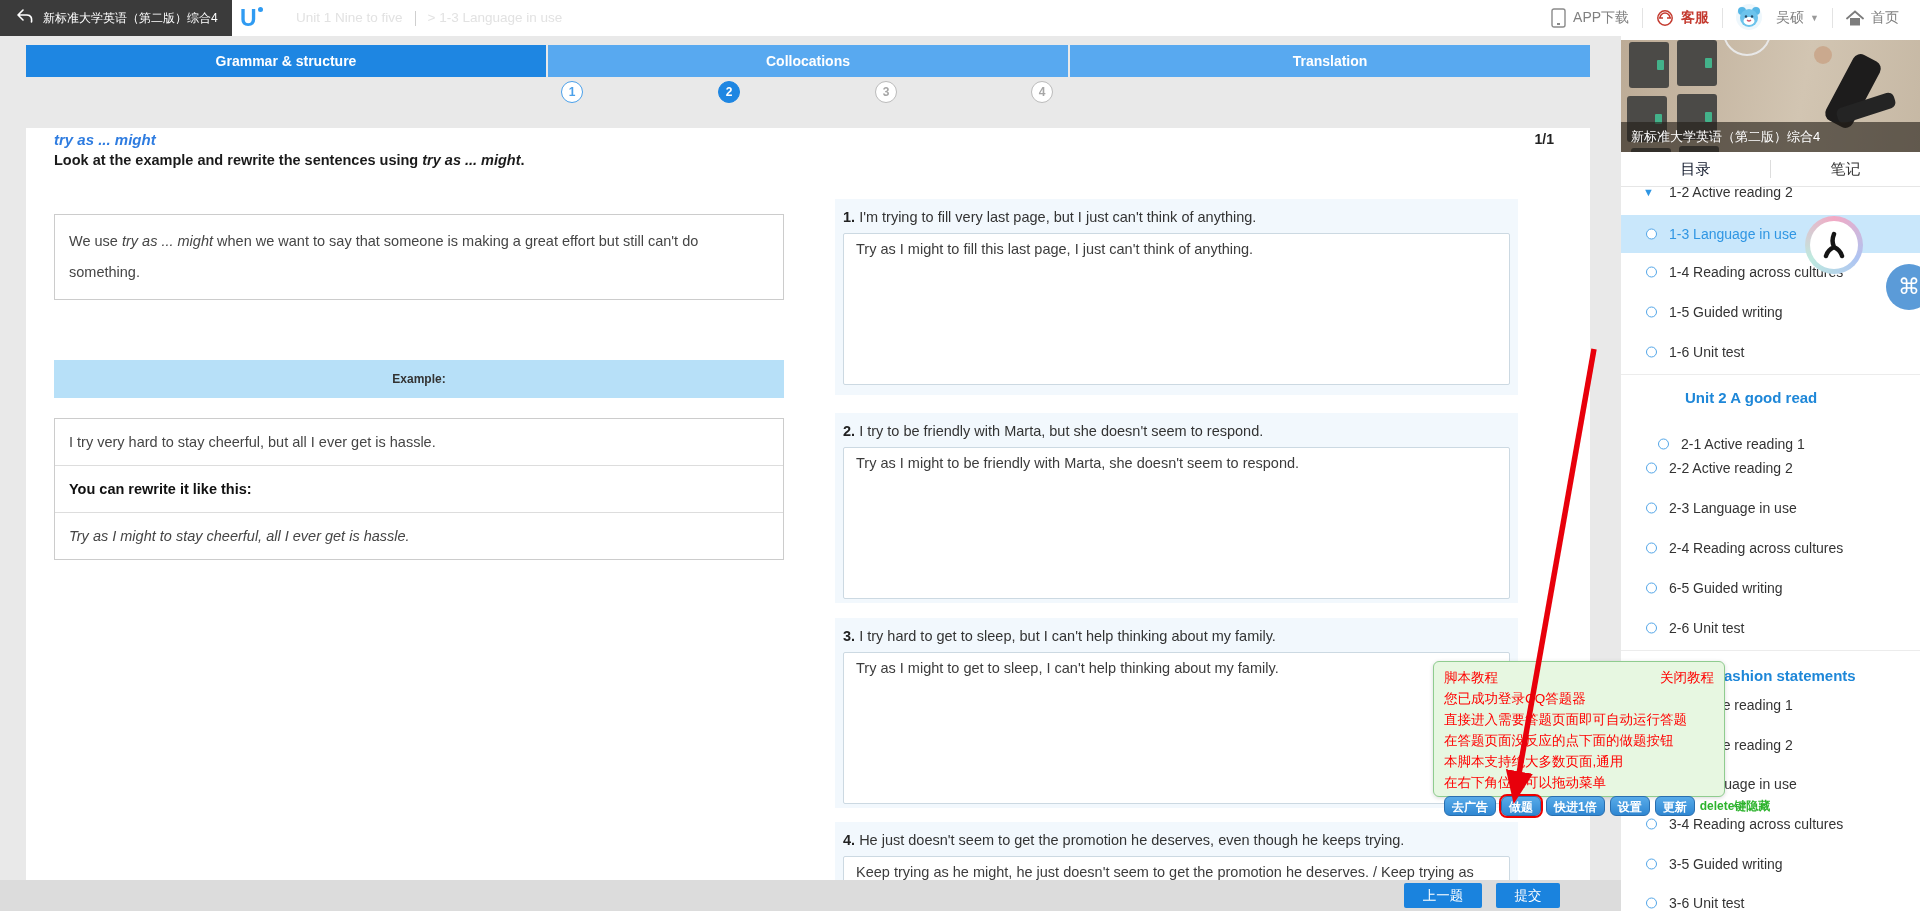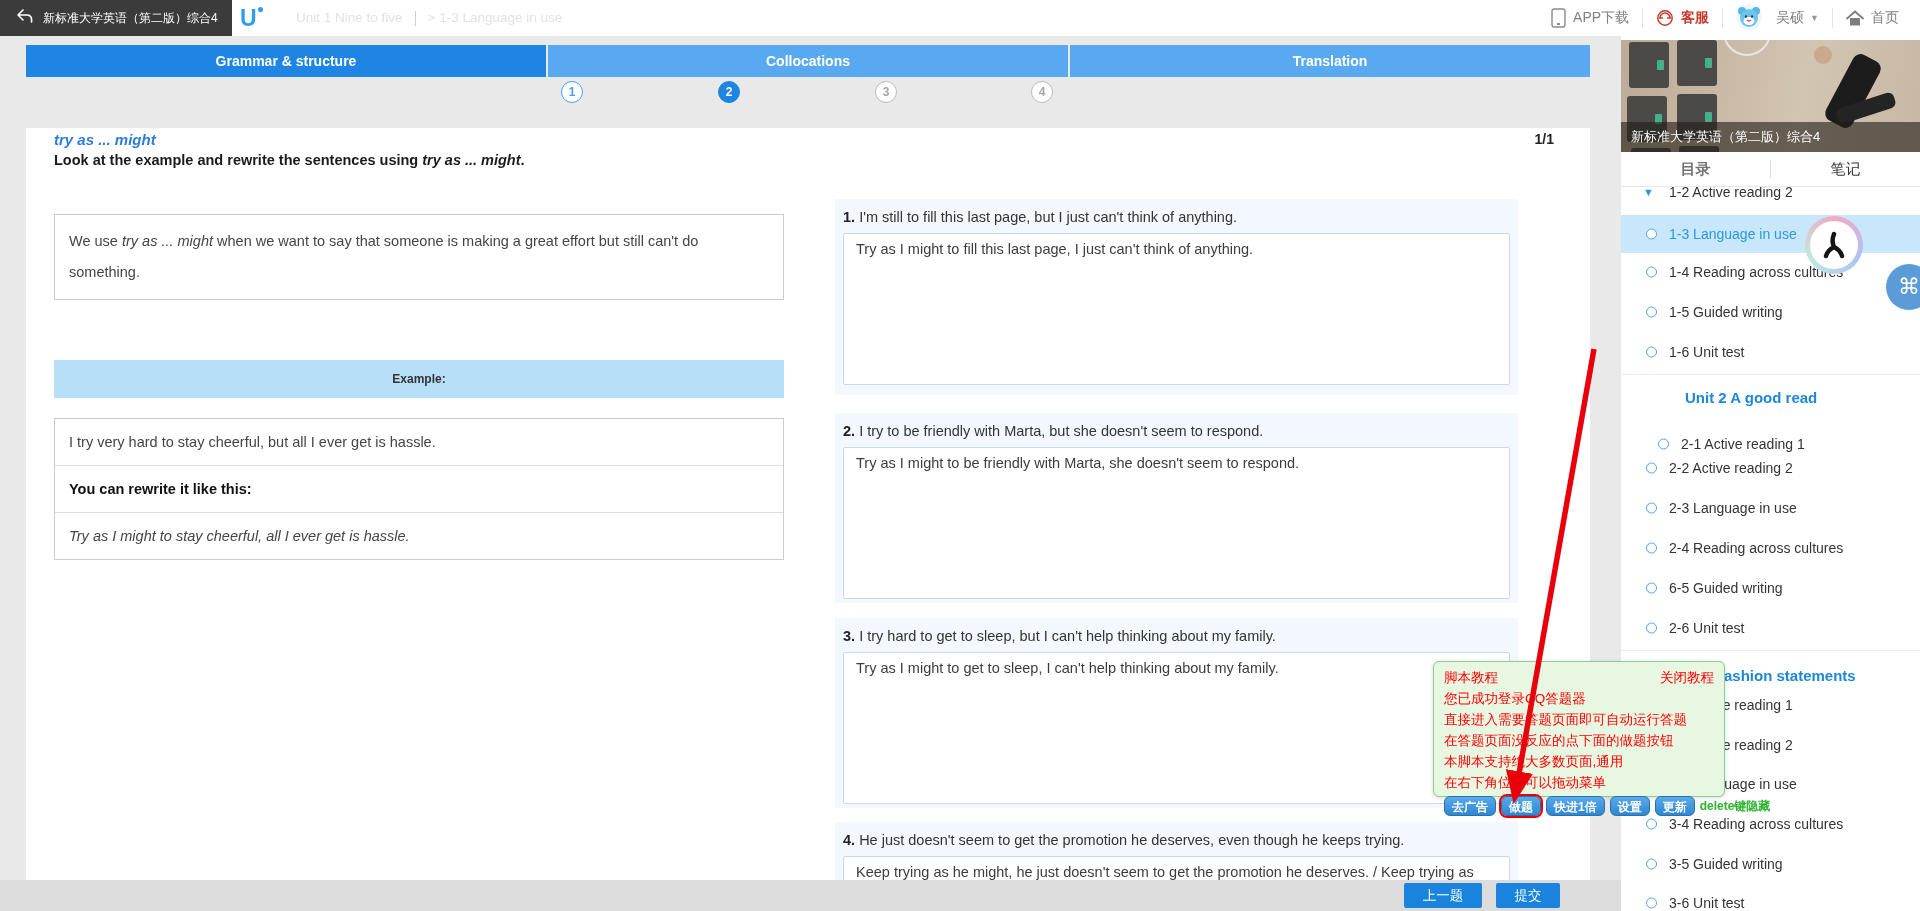--- a/index.html
+++ b/index.html
@@ -56,21 +56,21 @@
   .cover{position:absolute;left:0;top:4px;width:299px;height:112px;background:linear-gradient(100deg,#bcab96,#d2c5b2 60%,#c6b8a4);overflow:hidden;}
   .nb{position:absolute;width:40px;height:46px;background:#4b4a47;border-radius:3px;}
   .nb i{position:absolute;right:5px;top:18px;width:7px;height:10px;background:#43b28a;border-radius:1px;}
   .sil-body{position:absolute;right:52px;top:14px;width:30px;height:74px;background:#1d1c1c;transform:rotate(28deg);border-radius:8px;}
   .sil-leg{position:absolute;right:24px;top:60px;width:60px;height:16px;background:#242424;transform:rotate(-18deg);border-radius:6px;}
   .sil-head{position:absolute;right:88px;top:6px;width:18px;height:18px;background:#caa98e;border-radius:50%;}
   .playc{position:absolute;left:102px;top:-32px;width:44px;height:44px;border:2px solid #e8e8e8;border-radius:50%;background:transparent;}
   .caption{position:absolute;left:0;bottom:0;width:299px;box-sizing:border-box;background:rgba(35,30,25,.62);color:#fff;font-size:13px;padding:6px 10px;}
   .stabs{position:absolute;left:0;top:116px;width:299px;height:34px;border-bottom:1px solid #e6e6e6;background:#fff;z-index:6;}
   .stab{position:absolute;top:0;width:149px;text-align:center;line-height:34px;font-size:15px;cursor:pointer;}
-  .stab.toc{left:0;color:#737373;font-weight:bold;}
+  .stab.toc{left:0;color:#0f172a;}
   .stab.notes{left:150px;color:#333;}
   .stab-div{position:absolute;left:149px;top:8px;width:1px;height:18px;background:#ddd;}
   .srow{position:absolute;left:0;width:299px;height:40px;line-height:40px;font-size:14px;color:#333;cursor:pointer;white-space:nowrap;}
   .srow .txt{position:absolute;left:48px;}
   .srow .dot{position:absolute;left:25px;top:50%;transform:translateY(-50%);width:9px;height:9px;border:1.5px solid #53a6e8;border-radius:50%;background:#fff;box-sizing:content-box;}
   .srow.active{background:#c9e7fb;color:#2f96e3;}
   .srow .mark{position:absolute;left:22px;color:#2f96e3;font-size:11px;}
   .shead{position:absolute;left:48px;width:250px;height:38px;line-height:38px;font-size:15px;font-weight:bold;color:#1e87d8;cursor:default;white-space:nowrap;}
   .sdiv{position:absolute;left:0;width:299px;height:1px;background:#ececec;}
   
@@ -172,21 +172,21 @@
 
   <div class="ex-head">Example:</div>
 
   <div class="ex-table">
     <div class="ex-row">I try very hard to stay cheerful, but all I ever get is hassle.</div>
     <div class="ex-row b">You can rewrite it like this:</div>
     <div class="ex-row i">Try as I might to stay cheerful, all I ever get is hassle.</div>
   </div>
 
   <div class="qpanel" style="top:71px;height:196px;">
-    <div class="qprompt"><b>1.</b> <span>I'm still to fill this last page, but I just can't think of anything.</span></div>
+    <div class="qprompt"><b>1.</b> <span>I'm trying to fill very last page, but I just can't think of anything.</span></div>
     <textarea class="answer" style="">Try as I might to fill this last page, I just can't think of anything.</textarea>
   </div>
   <div class="qpanel" style="top:285px;height:190px;">
     <div class="qprompt"><b>2.</b> <span>I try to be friendly with Marta, but she doesn't seem to respond.</span></div>
     <textarea class="answer" style="">Try as I might to be friendly with Marta, she doesn't seem to respond.</textarea>
   </div>
   <div class="qpanel" style="top:490px;height:190px;">
     <div class="qprompt"><b>3.</b> <span>I try hard to get to sleep, but I can't help thinking about my family.</span></div>
     <textarea class="answer" style="">Try as I might to get to sleep, I can't help thinking about my family.</textarea>
   </div>

